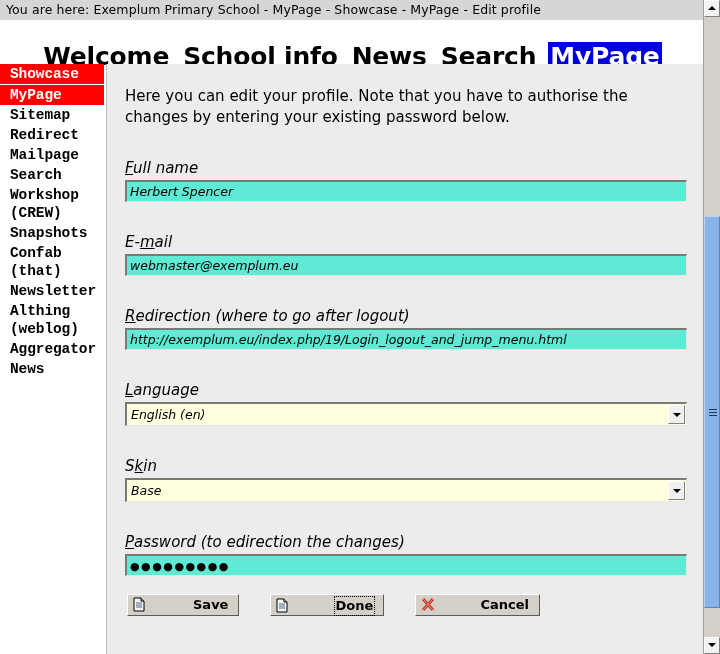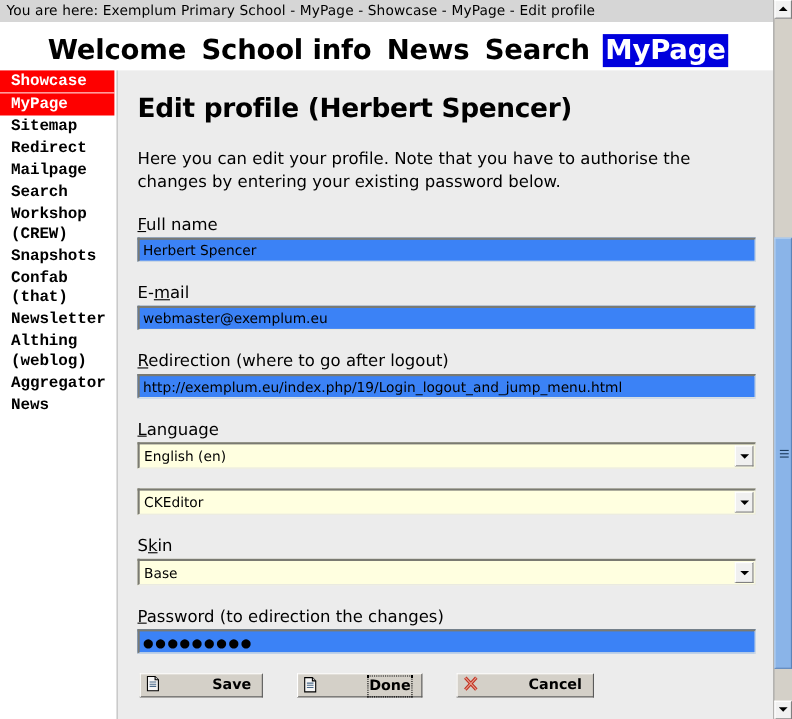--- a/index.html
+++ b/index.html
@@ -44,21 +44,21 @@
     padding-top: 6px;
     white-space: nowrap;
   }
   #topnav .navitem {
     display: inline-block;
     font-size: 25px;
     font-weight: bold;
     color: #000000;
     line-height: 30px;
     padding: 0 2px;
-    margin: 5px 5px;
+    margin: 16px 5px;
     text-decoration: none;
     letter-spacing: -0.2px;
   }
   #topnav .navitem.current {
     background: #0000dd;
     color: #ffffff;
   }
 
   
   #sidebar {
@@ -107,33 +107,33 @@
     margin: 20px 0 0 2px;
     letter-spacing: -0.3px;
   }
   #intro {
     font-size: 15px;
     line-height: 21px;
     margin: 22px 0 0 2px;
     width: 545px;
   }
 
-  .field-block { margin: 18px 0 0 2px; }
+  .field-block { margin: 30px 0 0 2px; font-style: italic; }
   .field-label {
     font-size: 15px;
     line-height: 20px;
     margin-bottom: 2px;
   }
   .field-label u { text-decoration: underline; }
 
   .inp {
     box-sizing: border-box;
     width: 562px;
     height: 22px;
-    background: #3b82f6;
+    background: #5eead4;
     border-top: 2px solid #7a7a72;
     border-left: 2px solid #7a7a72;
     border-right: 1px solid #e8e8e0;
     border-bottom: 1px solid #e8e8e0;
     font-family: "DejaVu Sans", sans-serif;
     font-size: 12.5px;
     color: #000000;
     line-height: 18px;
     padding: 1px 0 0 3px;
     display: block;
@@ -295,21 +295,20 @@
   <a class="side-item" href="#">Snapshots</a>
   <a class="side-item" href="#">Confab (that)</a>
   <a class="side-item" href="#">Newsletter</a>
   <a class="side-item" href="#">Althing (weblog)</a>
   <a class="side-item" href="#">Aggregator</a>
   <a class="side-item" href="#">News</a>
 </div>
 
 <div id="content">
 
-  <div id="page-title">Edit profile (Herbert Spencer)</div>
   <div id="intro">Here you can edit your profile. Note that you have to authorise the changes by entering your existing password below.</div>
 
   <div class="field-block">
     <div class="field-label"><span></span><u>F</u><span>ull name</span></div>
     <div class="inp">Herbert Spencer</div>
   </div>
 
   <div class="field-block">
     <div class="field-label"><span>E-</span><u>m</u><span>ail</span></div>
     <div class="inp">webmaster@exemplum.eu</div>
@@ -324,26 +323,20 @@
     <div class="field-label"><span></span><u>L</u><span>anguage</span></div>
     <div class="sel-wrap">
       <div class="sel-text">English (en)</div>
       <div class="sel-arrow">
           <span class="tri"></span>
         </div>
     </div>
   </div>
 
   <div class="field-block">
-    <div class="sel-wrap">
-      <div class="sel-text">CKEditor</div>
-      <div class="sel-arrow">
-          <span class="tri"></span>
-        </div>
-    </div>
   </div>
 
   <div class="field-block">
     <div class="field-label"><span>S</span><u>k</u><span>in</span></div>
     <div class="sel-wrap">
       <div class="sel-text">Base</div>
       <div class="sel-arrow">
           <span class="tri"></span>
         </div>
     </div>

